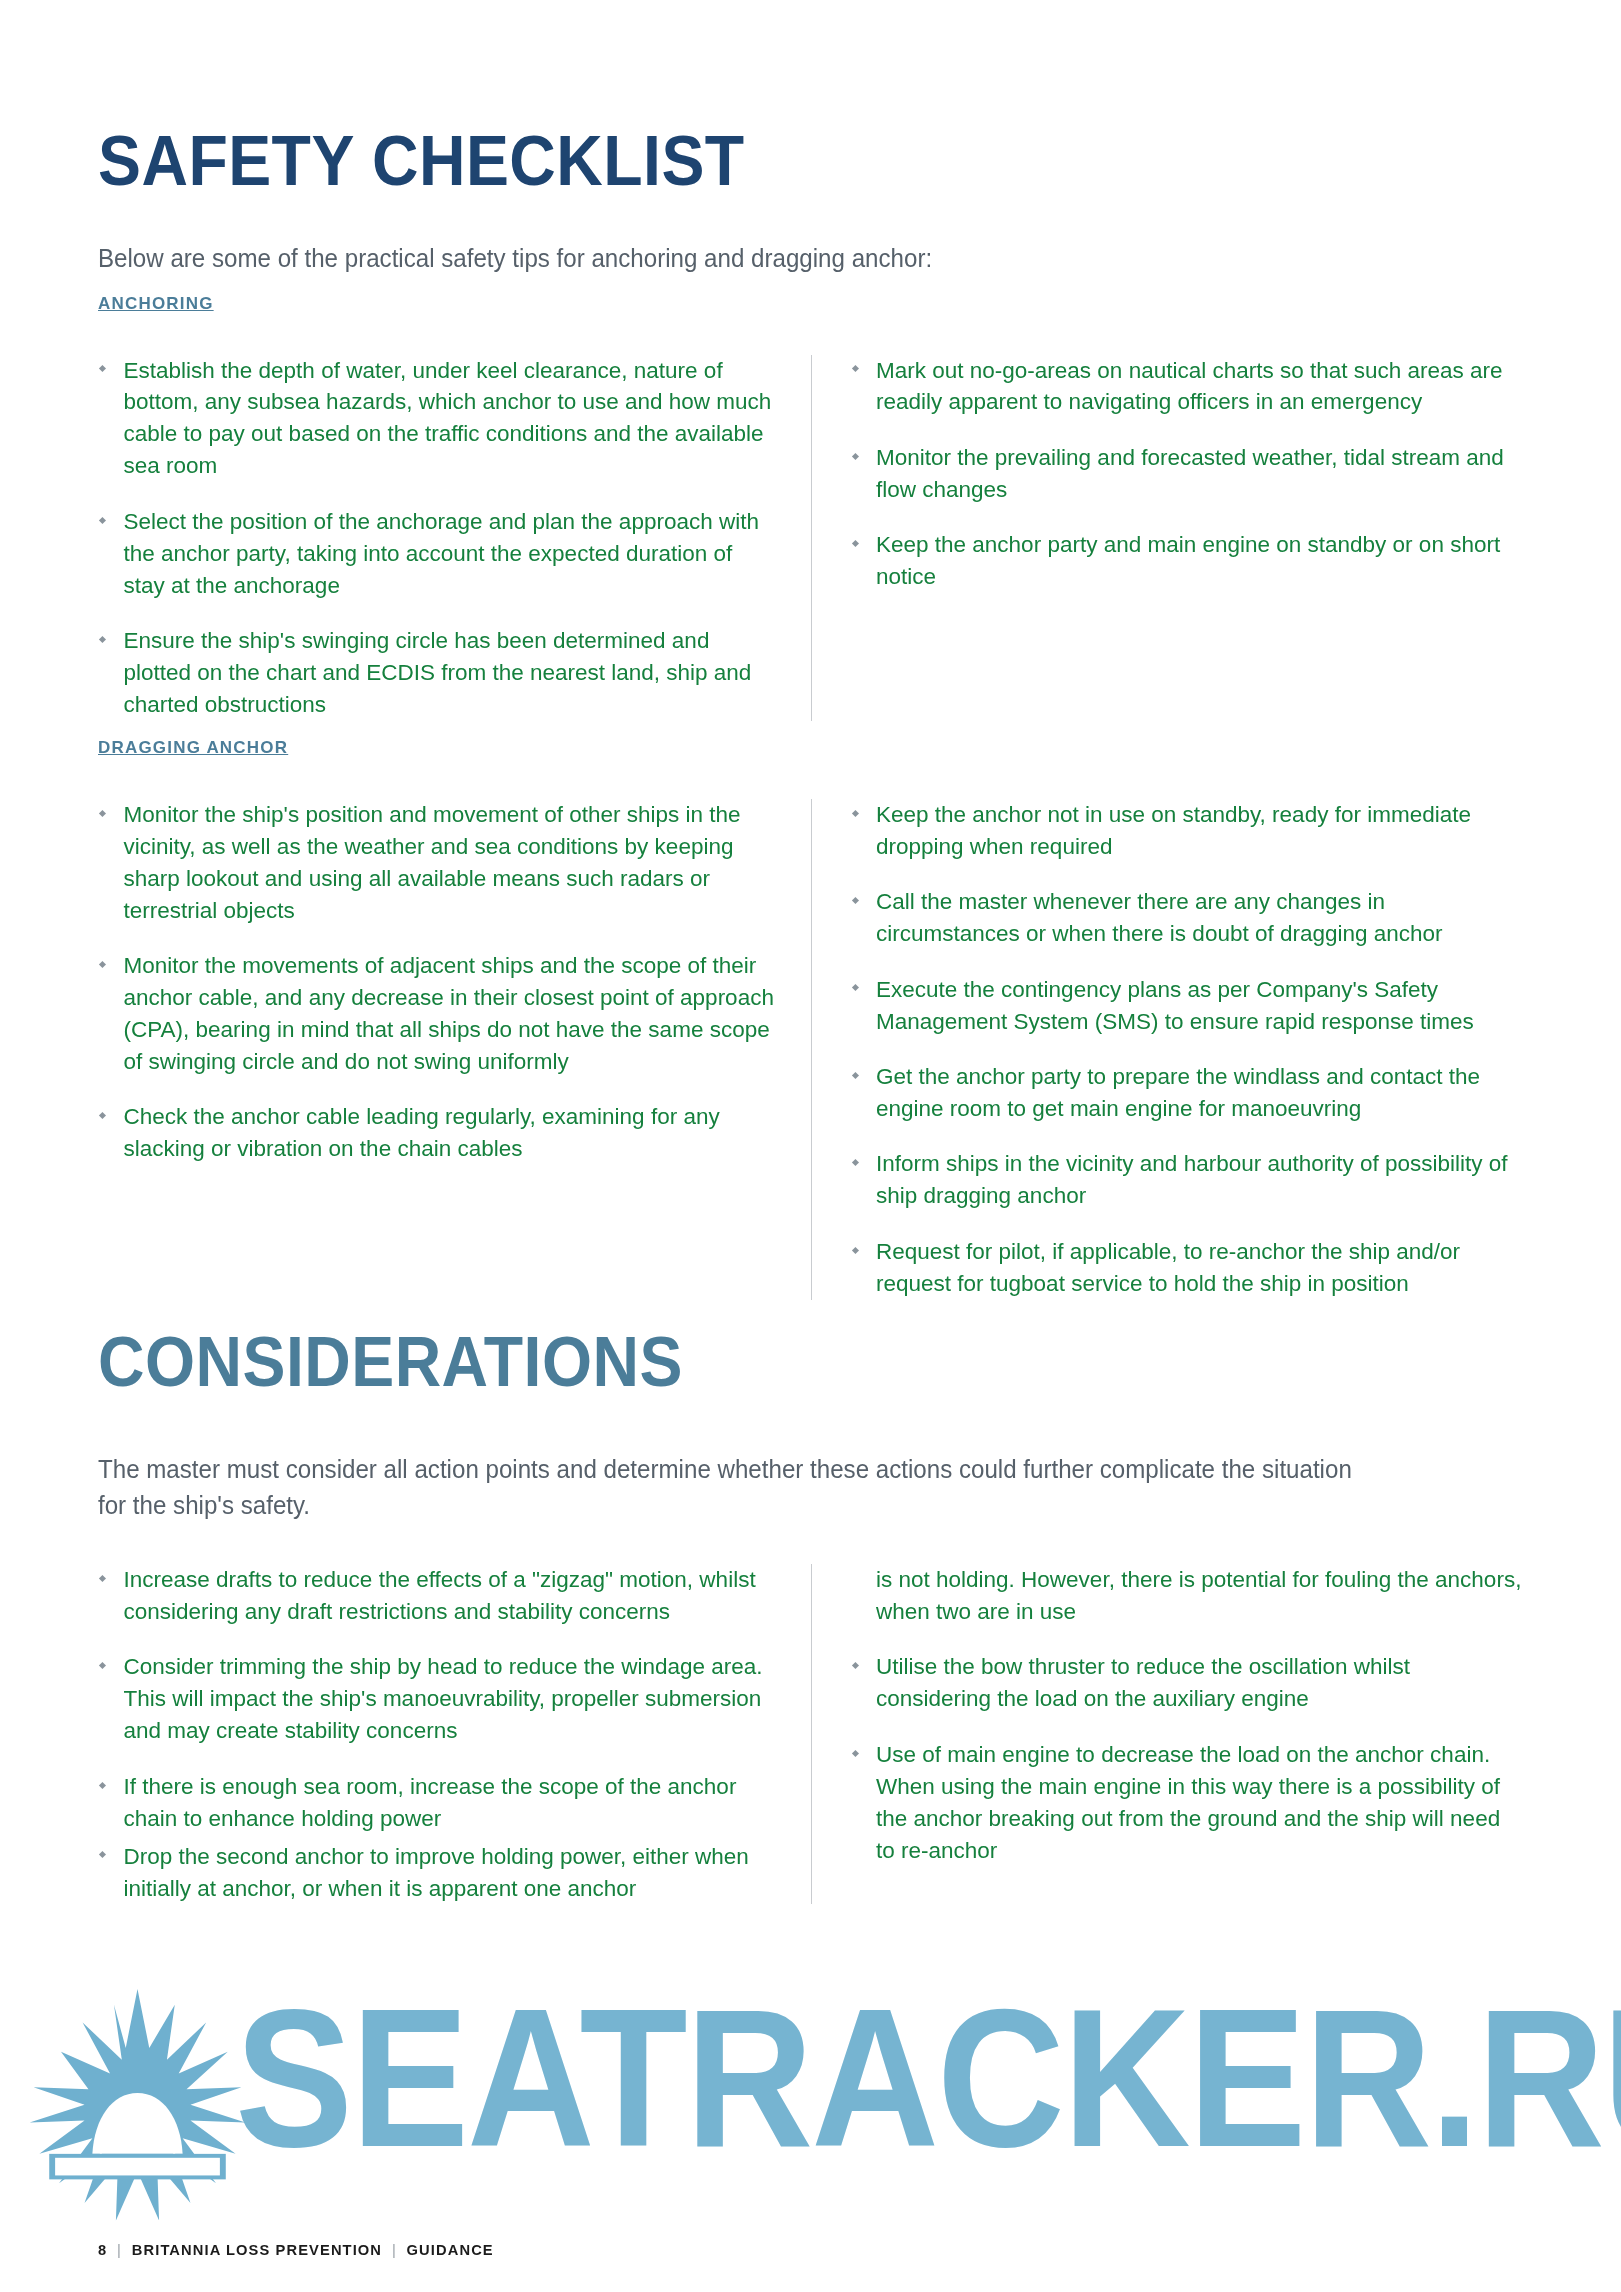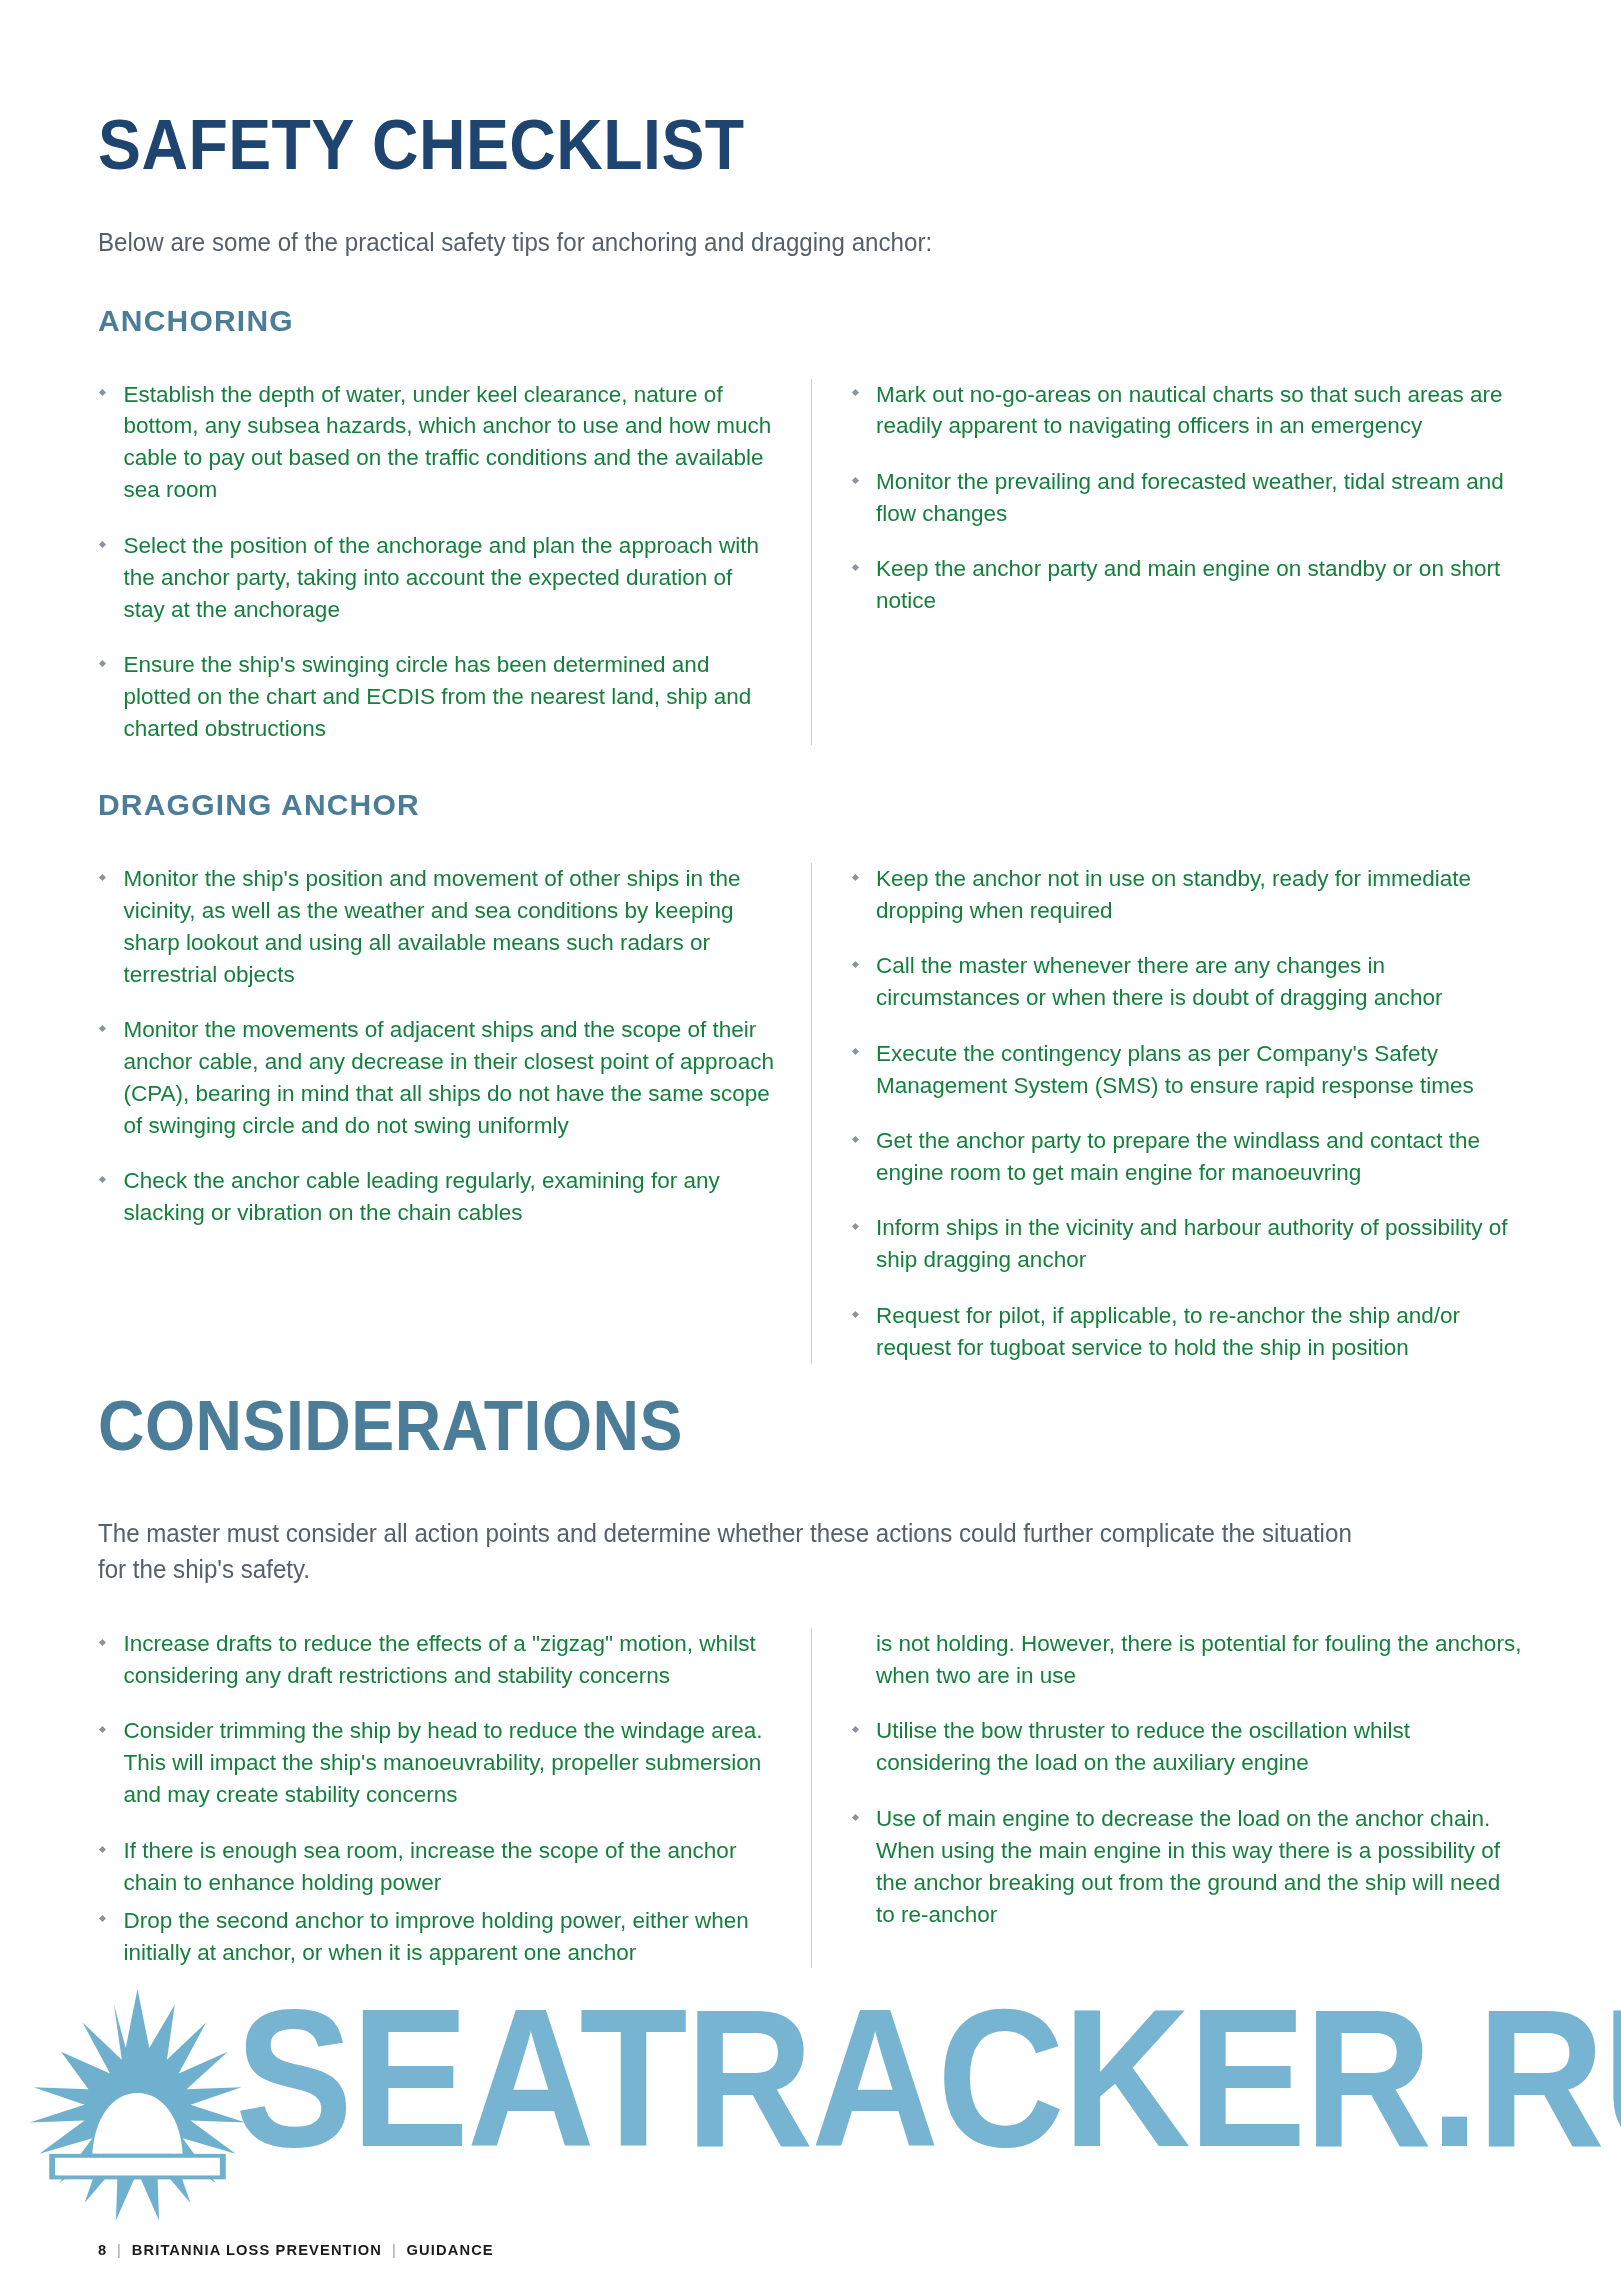--- a/index.html
+++ b/index.html
@@ -12,21 +12,21 @@
   .page {
     position: relative;
     width: 1621px;
     height: 2293px;
     background: #ffffff;
     overflow: hidden;
   }
   .content {
     position: relative;
     z-index: 3;
-    padding: 0 98px;
+    padding: 16px 98px;
   }
 
   
   .big-title {
     font-family: "Liberation Sans Narrow", "Liberation Sans", sans-serif;
     font-weight: bold;
     font-size: 70px;
     letter-spacing: 0.5px;
     line-height: 1.0;
     transform: scaleX(0.92);
@@ -45,24 +45,25 @@
     font-stretch: condensed;
     transform: scaleX(0.965);
     transform-origin: left center;
   }
   #considerations-intro { margin-top: 55px; max-width: 1304px; }
 
   
   .sub-heading {
     font-family: "Liberation Sans Narrow", "Liberation Sans", sans-serif;
     font-weight: bold;
-    font-size: 30px;
+    font-size: 17px;
     letter-spacing: 1.2px;
     color: #4b7d99;
-    margin-top: 43px;
+    margin-top: 17px;
+    text-decoration: underline;
   }
 
   
   .columns {
     display: flex;
     margin-top: 41px;
     align-items: stretch;
   }
   .col {
     width: 50%;

